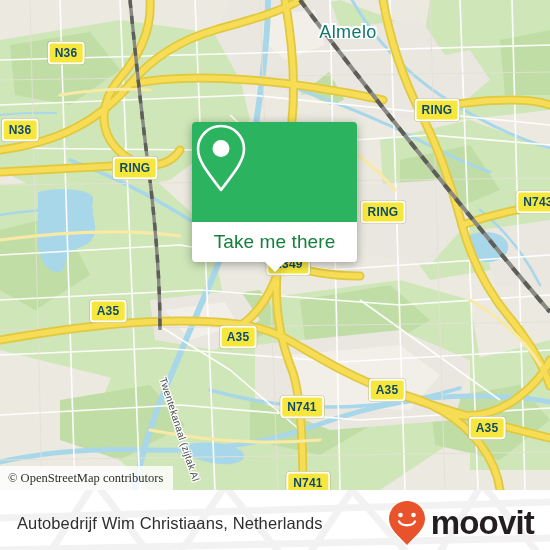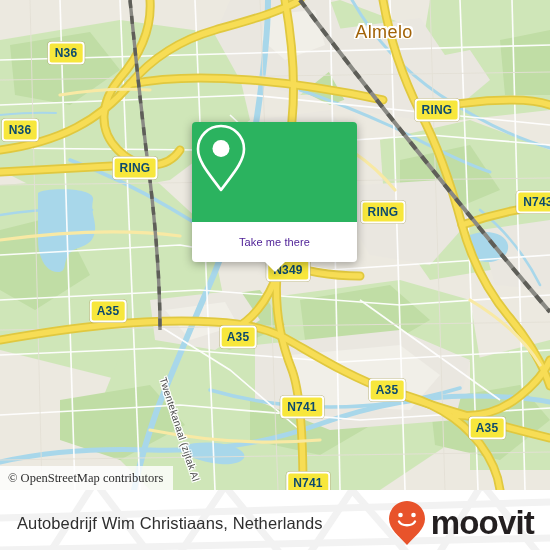--- a/index.html
+++ b/index.html
@@ -52,29 +52,28 @@
     box-shadow: 0 0 0 0.5px rgba(140,130,40,0.55);
     white-space: nowrap;
   }
 
   
   .place-label {
     position: absolute;
     transform: translate(-50%, -50%);
     font-family: "Liberation Sans", sans-serif;
     font-size: 18px;
-    color: #a16207;
+    color: #0f766e;
     letter-spacing: 0.4px;
     white-space: nowrap;
     text-shadow:
       -1.6px -1.6px 0 #fff, 1.6px -1.6px 0 #fff,
       -1.6px  1.6px 0 #fff, 1.6px  1.6px 0 #fff,
       -1.6px 0 0 #fff, 1.6px 0 0 #fff,
       0 -1.6px 0 #fff, 0 1.6px 0 #fff;
-    margin-left: 36px;
   }
 
   
   .canal-label {
     position: absolute;
     transform-origin: left top;
     font-family: "Liberation Sans", sans-serif;
     font-size: 10px;
     color: #4a4a4a;
     white-space: nowrap;
@@ -122,22 +121,22 @@
     height: 40px;
     background: #ffffff;
     border-radius: 0 0 4px 4px;
     display: flex;
     align-items: center;
     justify-content: center;
     position: relative;
   }
   #popup-footer-label {
     font-family: "Liberation Sans", sans-serif;
-    font-size: 11px;
-    color: #4c1d95;
+    font-size: 19px;
+    color: #15803d;
     letter-spacing: 0.1px;
   }
   #popup-tail {
     position: absolute;
     left: 50%;
     bottom: -10px;
     transform: translateX(-50%);
     width: 0;
     height: 0;
     border-left: 11px solid transparent;
@@ -345,21 +344,21 @@
     <div class="place-label" style="left:348px; top:32px;">Almelo</div>
 
     <div class="canal-label" style="left:168px; top:376px; transform: rotate(72deg);">Twentekanaal (zijtak Al</div>
 
     <div class="shield" style="left:66px;  top:53px;">N36</div>
     <div class="shield" style="left:20px;  top:130px;">N36</div>
     <div class="shield" style="left:135px; top:168px;">RING</div>
     <div class="shield" style="left:437px; top:110px;">RING</div>
     <div class="shield" style="left:383px; top:212px;">RING</div>
     <div class="shield" style="left:538px; top:202px;">N743</div>
-    <div class="shield" style="left:288px; top:270px;">N349</div>
+    <div class="shield" style="left:288px; top:264px;">N349</div>
     <div class="shield" style="left:108px; top:311px;">A35</div>
     <div class="shield" style="left:238px; top:337px;">A35</div>
     <div class="shield" style="left:387px; top:390px;">A35</div>
     <div class="shield" style="left:487px; top:428px;">A35</div>
     <div class="shield" style="left:302px; top:407px;">N741</div>
     <div class="shield" style="left:308px; top:483px;">N741</div>
 
     <div id="popup">
       <div id="popup-header">
         <svg width="58" height="72" viewBox="0 0 58 72">

